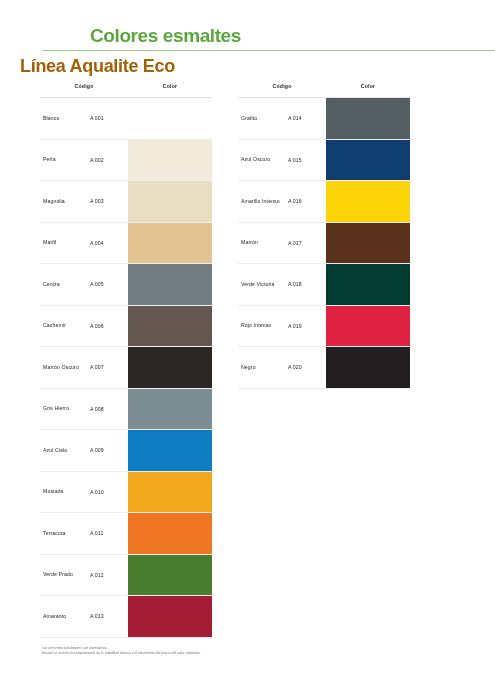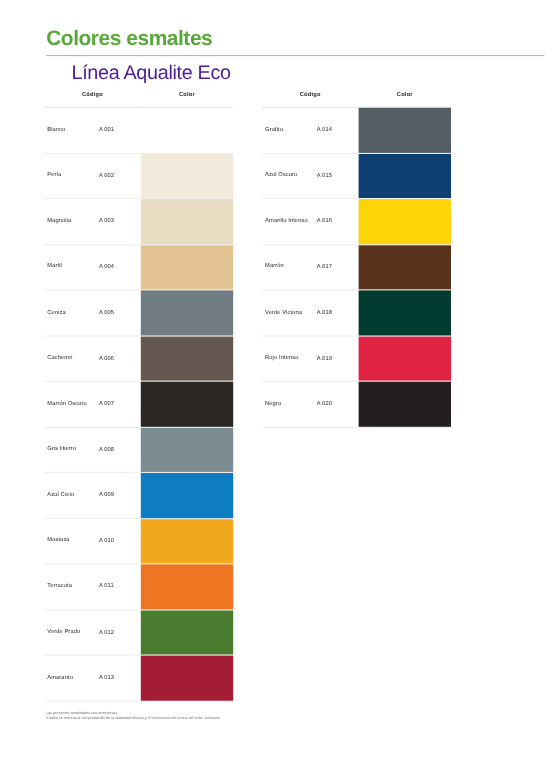--- a/index.html
+++ b/index.html
@@ -15,34 +15,35 @@
 
   
   .header { position:absolute; left:0; top:25px; width:495px; }
   .title {
     font-size:19px;
     font-weight:bold;
     color:#5aa83c;
     letter-spacing:-0.4px;
     padding-left:42px;
     line-height:22px;
+    margin-left:48px;
   }
   .title-rule {
     margin-top:3px;
     height:1px;
     background:#9ccd7f;
     width:453px;
     margin-left:42px;
   }
   .subtitle {
     font-size:18px;
-    font-weight:normal;
-    color:#4c1d95;
+    font-weight:bold;
+    color:#a16207;
     letter-spacing:-0.3px;
-    padding-left:65px;
+    padding-left:20px;
     padding-top:4px;
     line-height:22px;
   }
 
   
   .tables { position:absolute; left:0; top:83px; width:495px; }
   .col {
     position:absolute;
     width:172px;
   }

